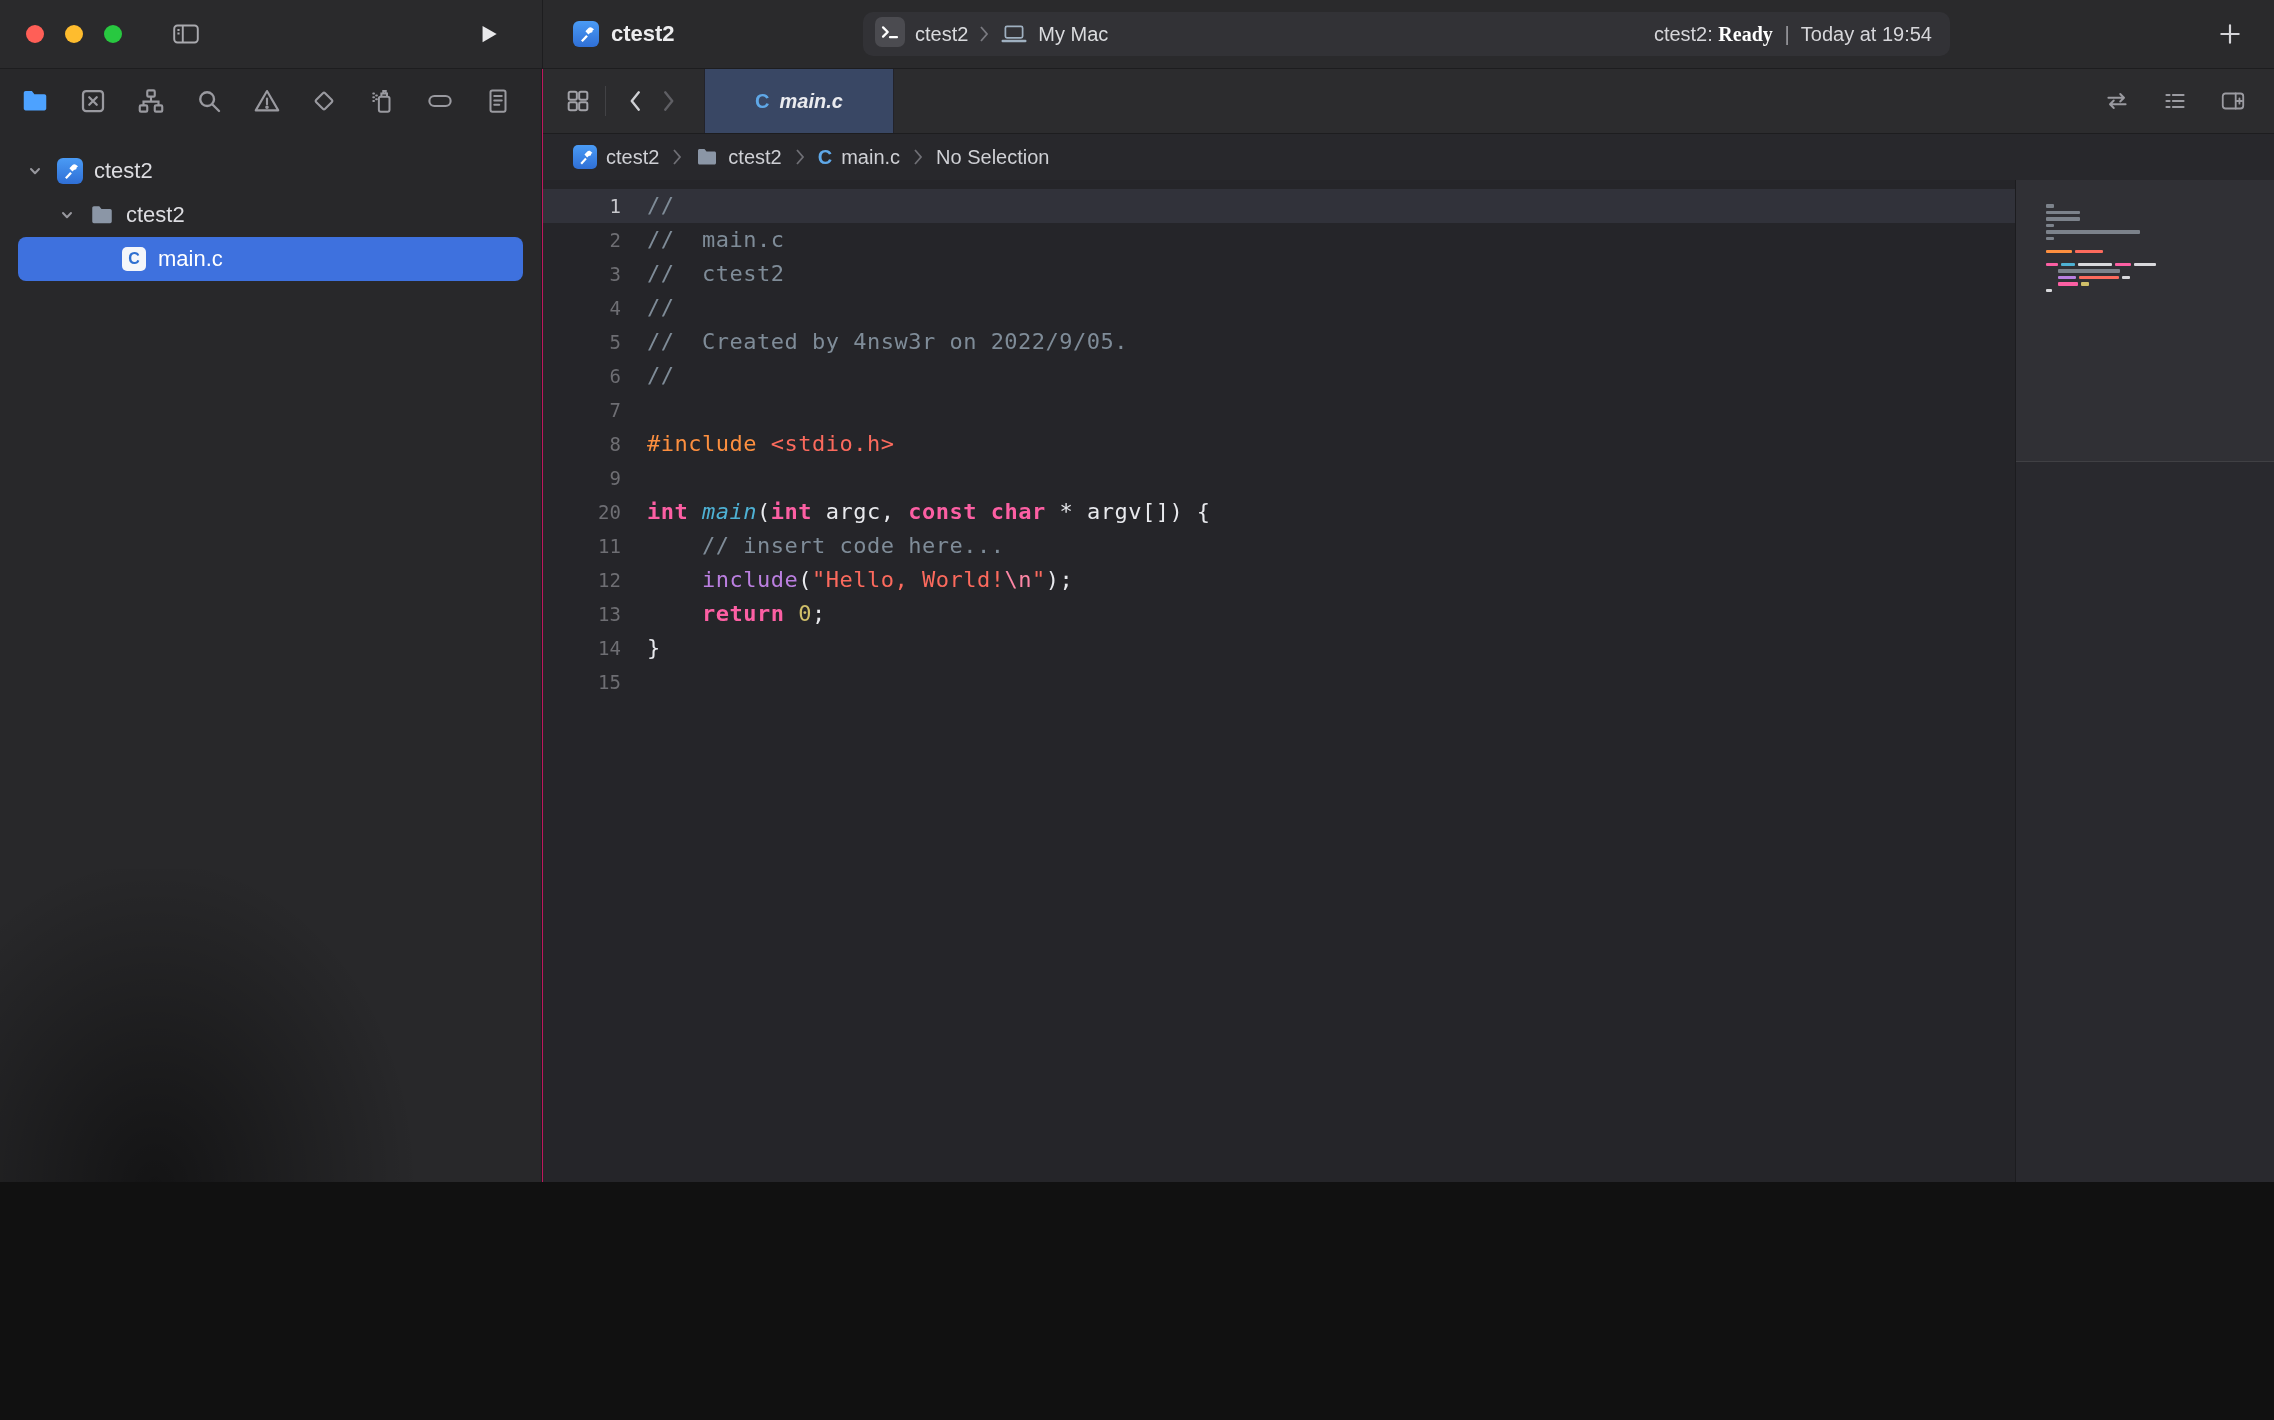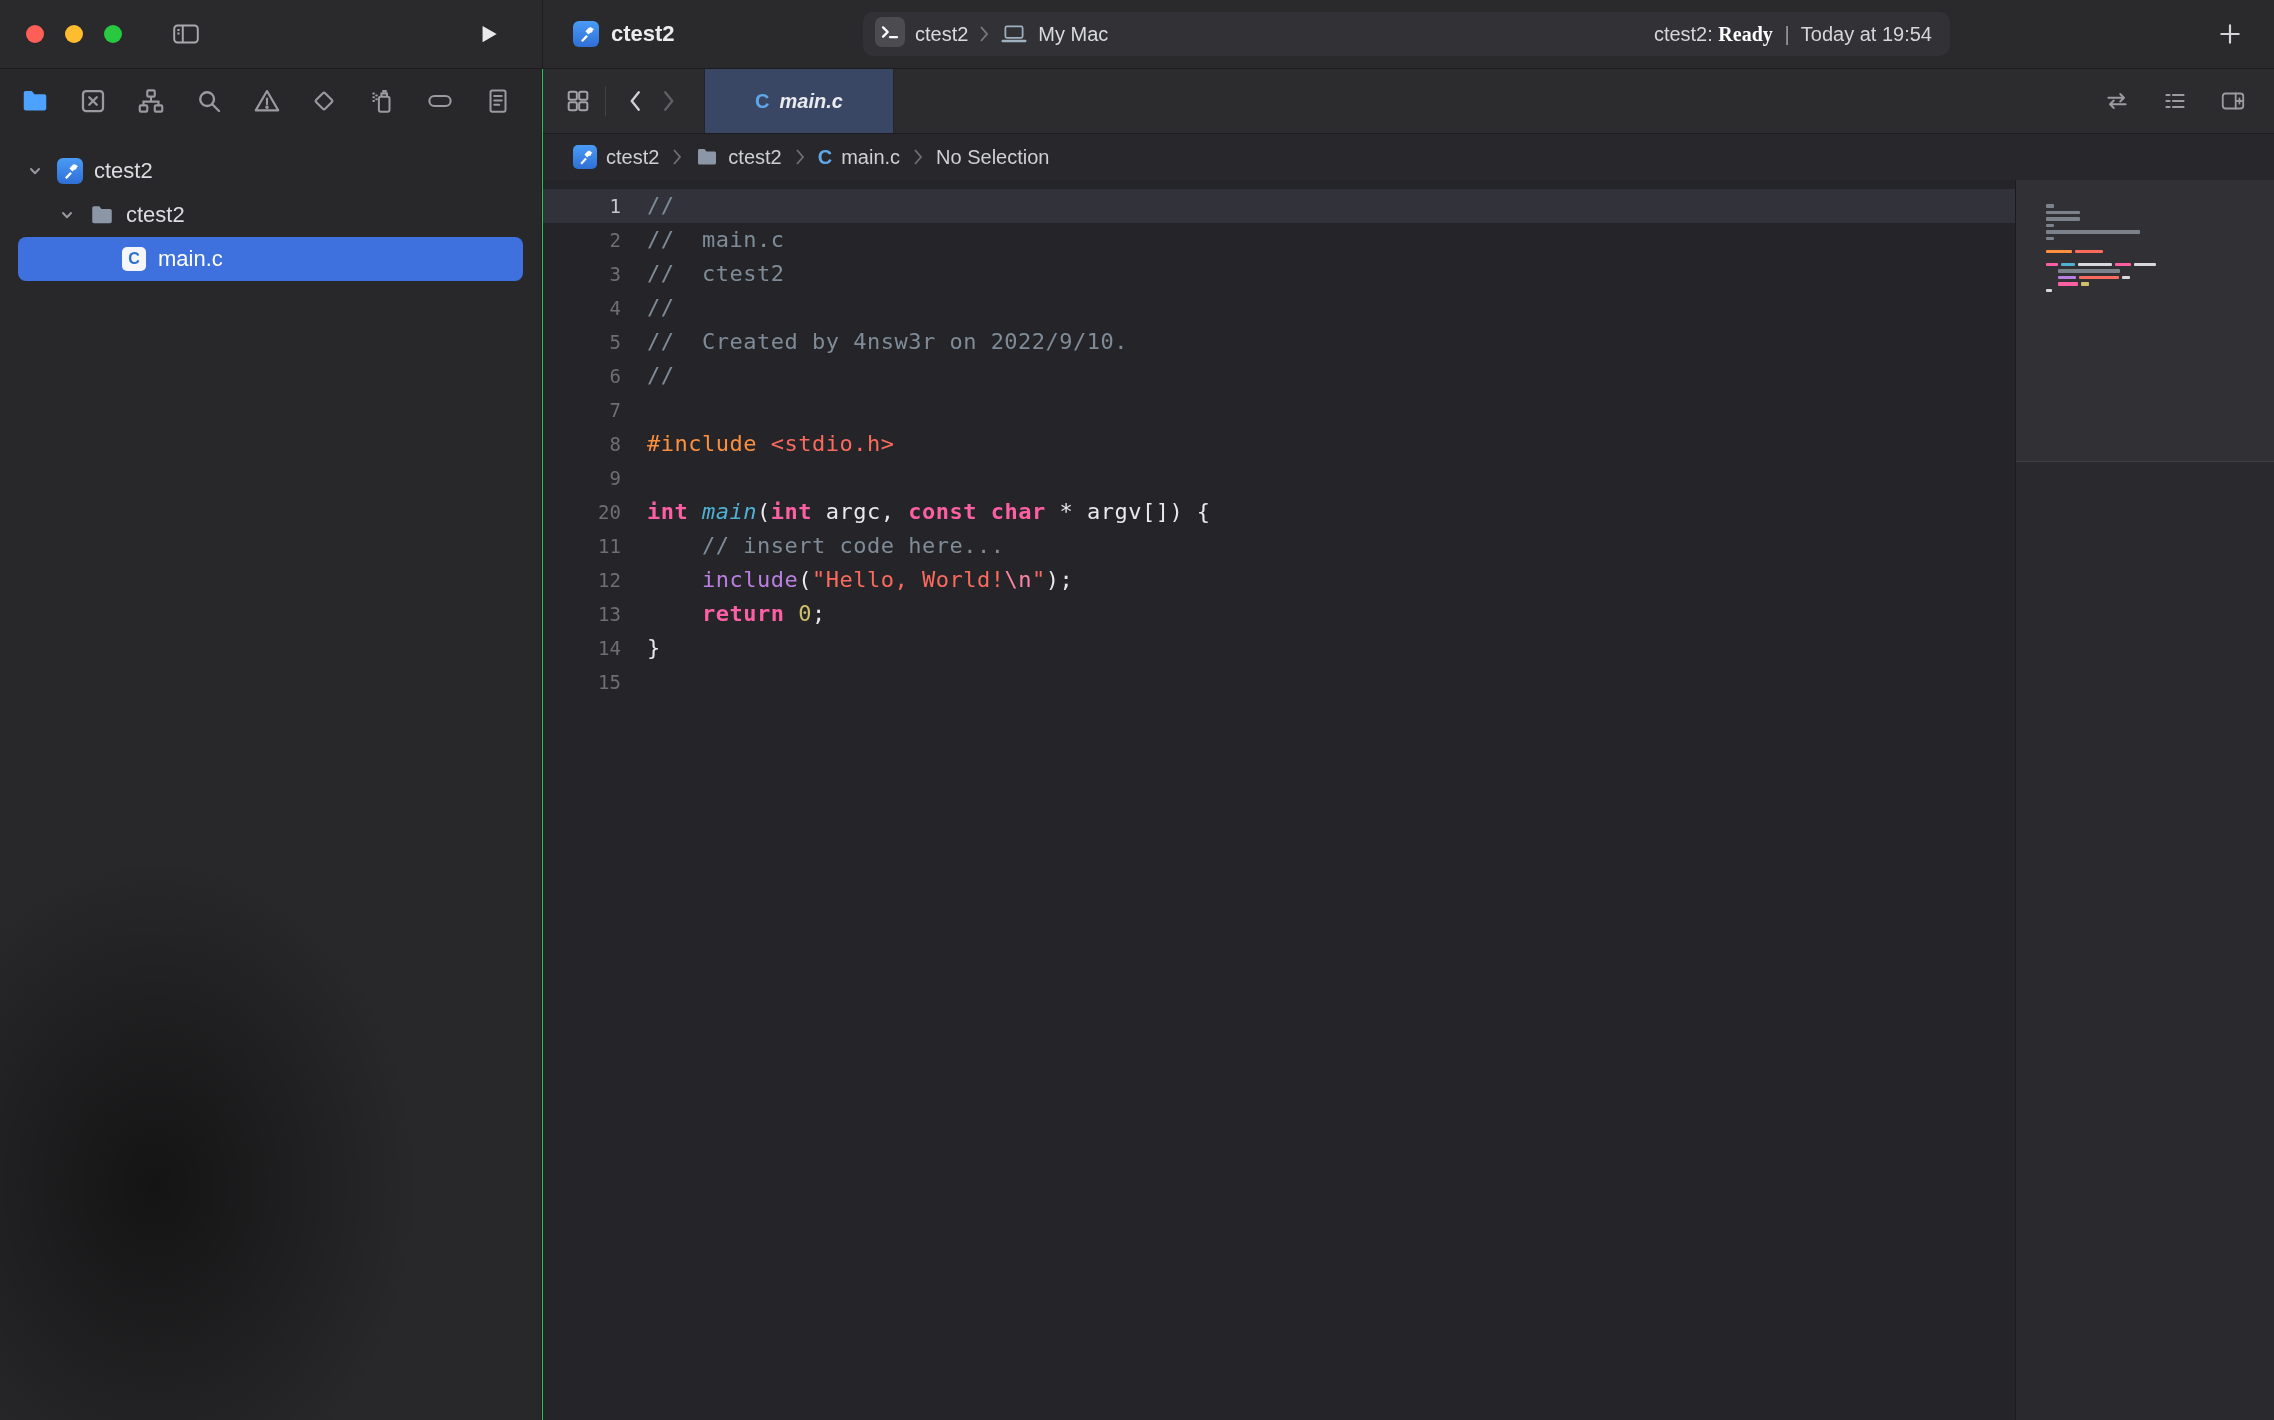--- a/index.html
+++ b/index.html
@@ -1,16 +1,16 @@
 <!DOCTYPE html>
 <html><head>
 <meta charset="utf-8">
 <style>
   html,body{margin:0;padding:0;background:#111;}
-  .window{position:relative;width:2274px;height:1420px;background:#22c55e;overflow:hidden;
+  .window{position:relative;width:2274px;height:1182px;background:#be185d;overflow:hidden;
           font-family:"Liberation Sans",sans-serif;color:#dfe0e2;-webkit-font-smoothing:antialiased;}
 
   
   .toolbar{position:absolute;top:0;left:0;right:0;height:68px;background:#2a2a2c;border-bottom:1px solid #1d1d1f;display:flex;}
   .toolbar-left{width:542px;flex:none;border-right:1px solid #1d1d1f;display:flex;align-items:center;position:relative;}
   .traffic{display:flex;gap:21px;padding-left:26px;}
   .tl{width:18px;height:18px;border-radius:50%;}
   .tl.red{background:#ff5f57;} .tl.yellow{background:#febc2e;} .tl.green{background:#28c840;}
   .sidebar-toggle{margin-left:44px;width:40px;height:34px;color:#a9a9ae;display:flex;align-items:center;justify-content:center;}
   .run-btn{position:absolute;left:468px;width:40px;height:40px;color:#e9e9eb;display:flex;align-items:center;justify-content:center;}
@@ -374,21 +374,21 @@
         <div class="line">
           <span class="gutter">3</span>
           <span class="ltext"><span class="seg-comment">//  ctest2</span></span>
         </div>
         <div class="line">
           <span class="gutter">4</span>
           <span class="ltext"><span class="seg-comment">//</span></span>
         </div>
         <div class="line">
           <span class="gutter">5</span>
-          <span class="ltext"><span class="seg-comment">//  Created by 4nsw3r on 2022/9/10.</span></span>
+          <span class="ltext"><span class="seg-comment">//  Created by 4nsw3r on 2022/9/05.</span></span>
         </div>
         <div class="line">
           <span class="gutter">6</span>
           <span class="ltext"><span class="seg-comment">//</span></span>
         </div>
         <div class="line">
           <span class="gutter">7</span>
           <span class="ltext"></span>
         </div>
         <div class="line">

